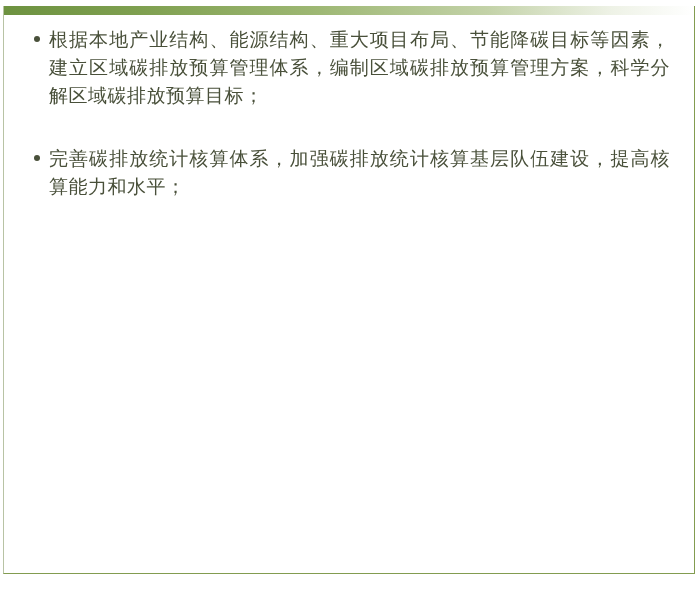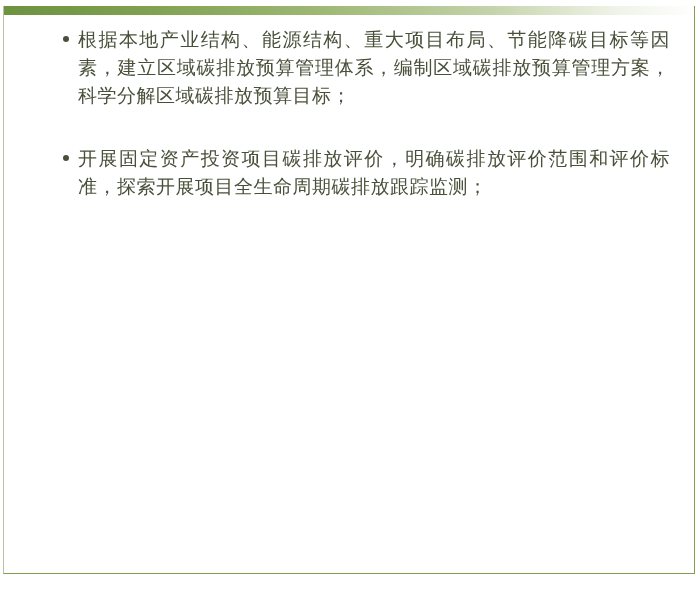--- a/index.html
+++ b/index.html
@@ -50,21 +50,20 @@
     list-style:none;
   }
   ul.bullets li{
     position:relative;
     color:var(--text);
     font-size:19px;
     line-height:28px;
     letter-spacing:0.5px;
     margin-bottom:35px;
     text-align:justify;
-    margin-left:29px;
   }
   ul.bullets li:last-child{
     margin-bottom:0;
   }
   .dot{
     position:absolute;
     left:-15px;
     top:11px;
     width:6px;
     height:6px;
@@ -78,17 +77,17 @@
 <div class="canvas">
   <div class="panel">
     <div class="top-bar"></div>
     <ul class="bullets">
       <li>
         <span class="dot"></span>
         <span>根据本地产业结构、能源结构、重大项目布局、节能降碳目标等因素，建立区域碳排放预算管理体系，编制区域碳排放预算管理方案，科学分解区域碳排放预算目标；</span>
       </li>
       <li>
         <span class="dot"></span>
-        <span>开展固定资产投资项目碳排放评价，明确碳排放评价范围和评价标准，探索开展项目全生命周期碳排放跟踪监测；</span>
+        <span>完善碳排放统计核算体系，加强碳排放统计核算基层队伍建设，提高核算能力和水平；</span>
       </li>
     </ul>
   </div>
 </div>
 
 </body></html>

